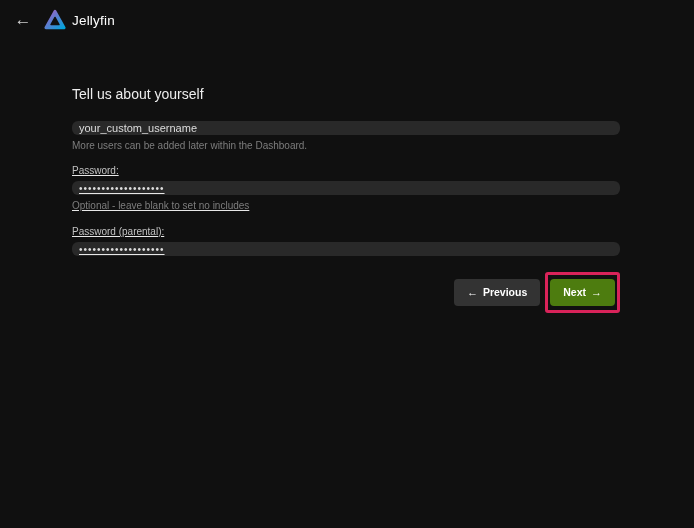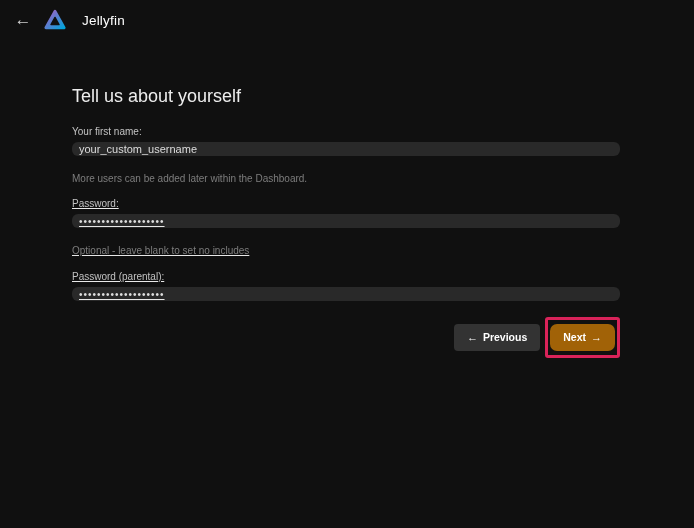--- a/index.html
+++ b/index.html
@@ -22,36 +22,36 @@
     display: flex; align-items: center; justify-content: center;
     color: #cfcfcf;
     font-size: 17px;
     cursor: pointer;
     user-select: none;
   }
   .logo {
     display: flex;
     align-items: center;
     margin-left: 8px;
-    gap: 16px;
+    gap: 6px;
     cursor: pointer;
   }
   .logo svg { display: block; }
   .logo-text {
     color: #fff;
     font-size: 13.5px;
     font-weight: 500;
     letter-spacing: 0.2px;
   }
   
   .content {
     padding: 46px 74px 0 72px;
   }
   .page-title {
-    font-size: 18px;
+    font-size: 14px;
     font-weight: 500;
     color: #ededed;
   }
   .page-desc {
     margin-top: 20px;
     font-size: 10.5px;
     line-height: 1.35;
     color: #dcdcdc;
   }
   .field { margin-top: 19px; }
@@ -73,21 +73,21 @@
     color: #dddddd;
     font-family: "Liberation Sans", sans-serif;
     font-size: 11px;
     padding: 0 7px;
   }
   .pw-input {
     font-size: 10px;
     letter-spacing: 1px;
   }
   .field-helper {
-    margin-top: 17px;
+    margin-top: 5px;
     font-size: 10px;
     color: #7d7d7d;
   }
   
   .button-row {
     margin-top: 16px;
     display: flex;
     justify-content: flex-end;
     align-items: center;
   }
@@ -102,22 +102,21 @@
     cursor: pointer;
     display: inline-flex;
     align-items: center;
     gap: 5px;
     line-height: 1;
   }
   .btn-previous {
     background: #333333;
   }
   .btn-next {
-    background: #a16207;
-    border-radius: 7px;
+    background: #4d7c0f;
   }
   .next-highlight {
     margin-left: 5px;
     border: 3px solid #d9235a;
     border-radius: 3px;
     padding: 4px 2px;
     display: inline-flex;
   }
   .btn .arrow { font-size: 11px; font-weight: bold; }
 </style>
@@ -140,21 +139,20 @@
       </svg>
     </span>
     <span class="logo-text">Jellyfin</span>
   </div>
 </div>
 
 <div class="content">
   <h1 class="page-title">Tell us about yourself</h1>
 
   <div class="field">
-    <label class="field-label">Your first name:</label>
     <input type="text" class="text-input" value="your_custom_username" style="">
     <div class="field-helper">More users can be added later within the Dashboard.</div>
   </div>
 
   <div class="field" style="margin-top: 14px;">
     <label class="field-label">Password:</label>
     <input type="text" class="text-input pw-input" value="•••••••••••••••••••" style="">
     <div class="field-helper">Optional - leave blank to set no includes</div>
   </div>
 

